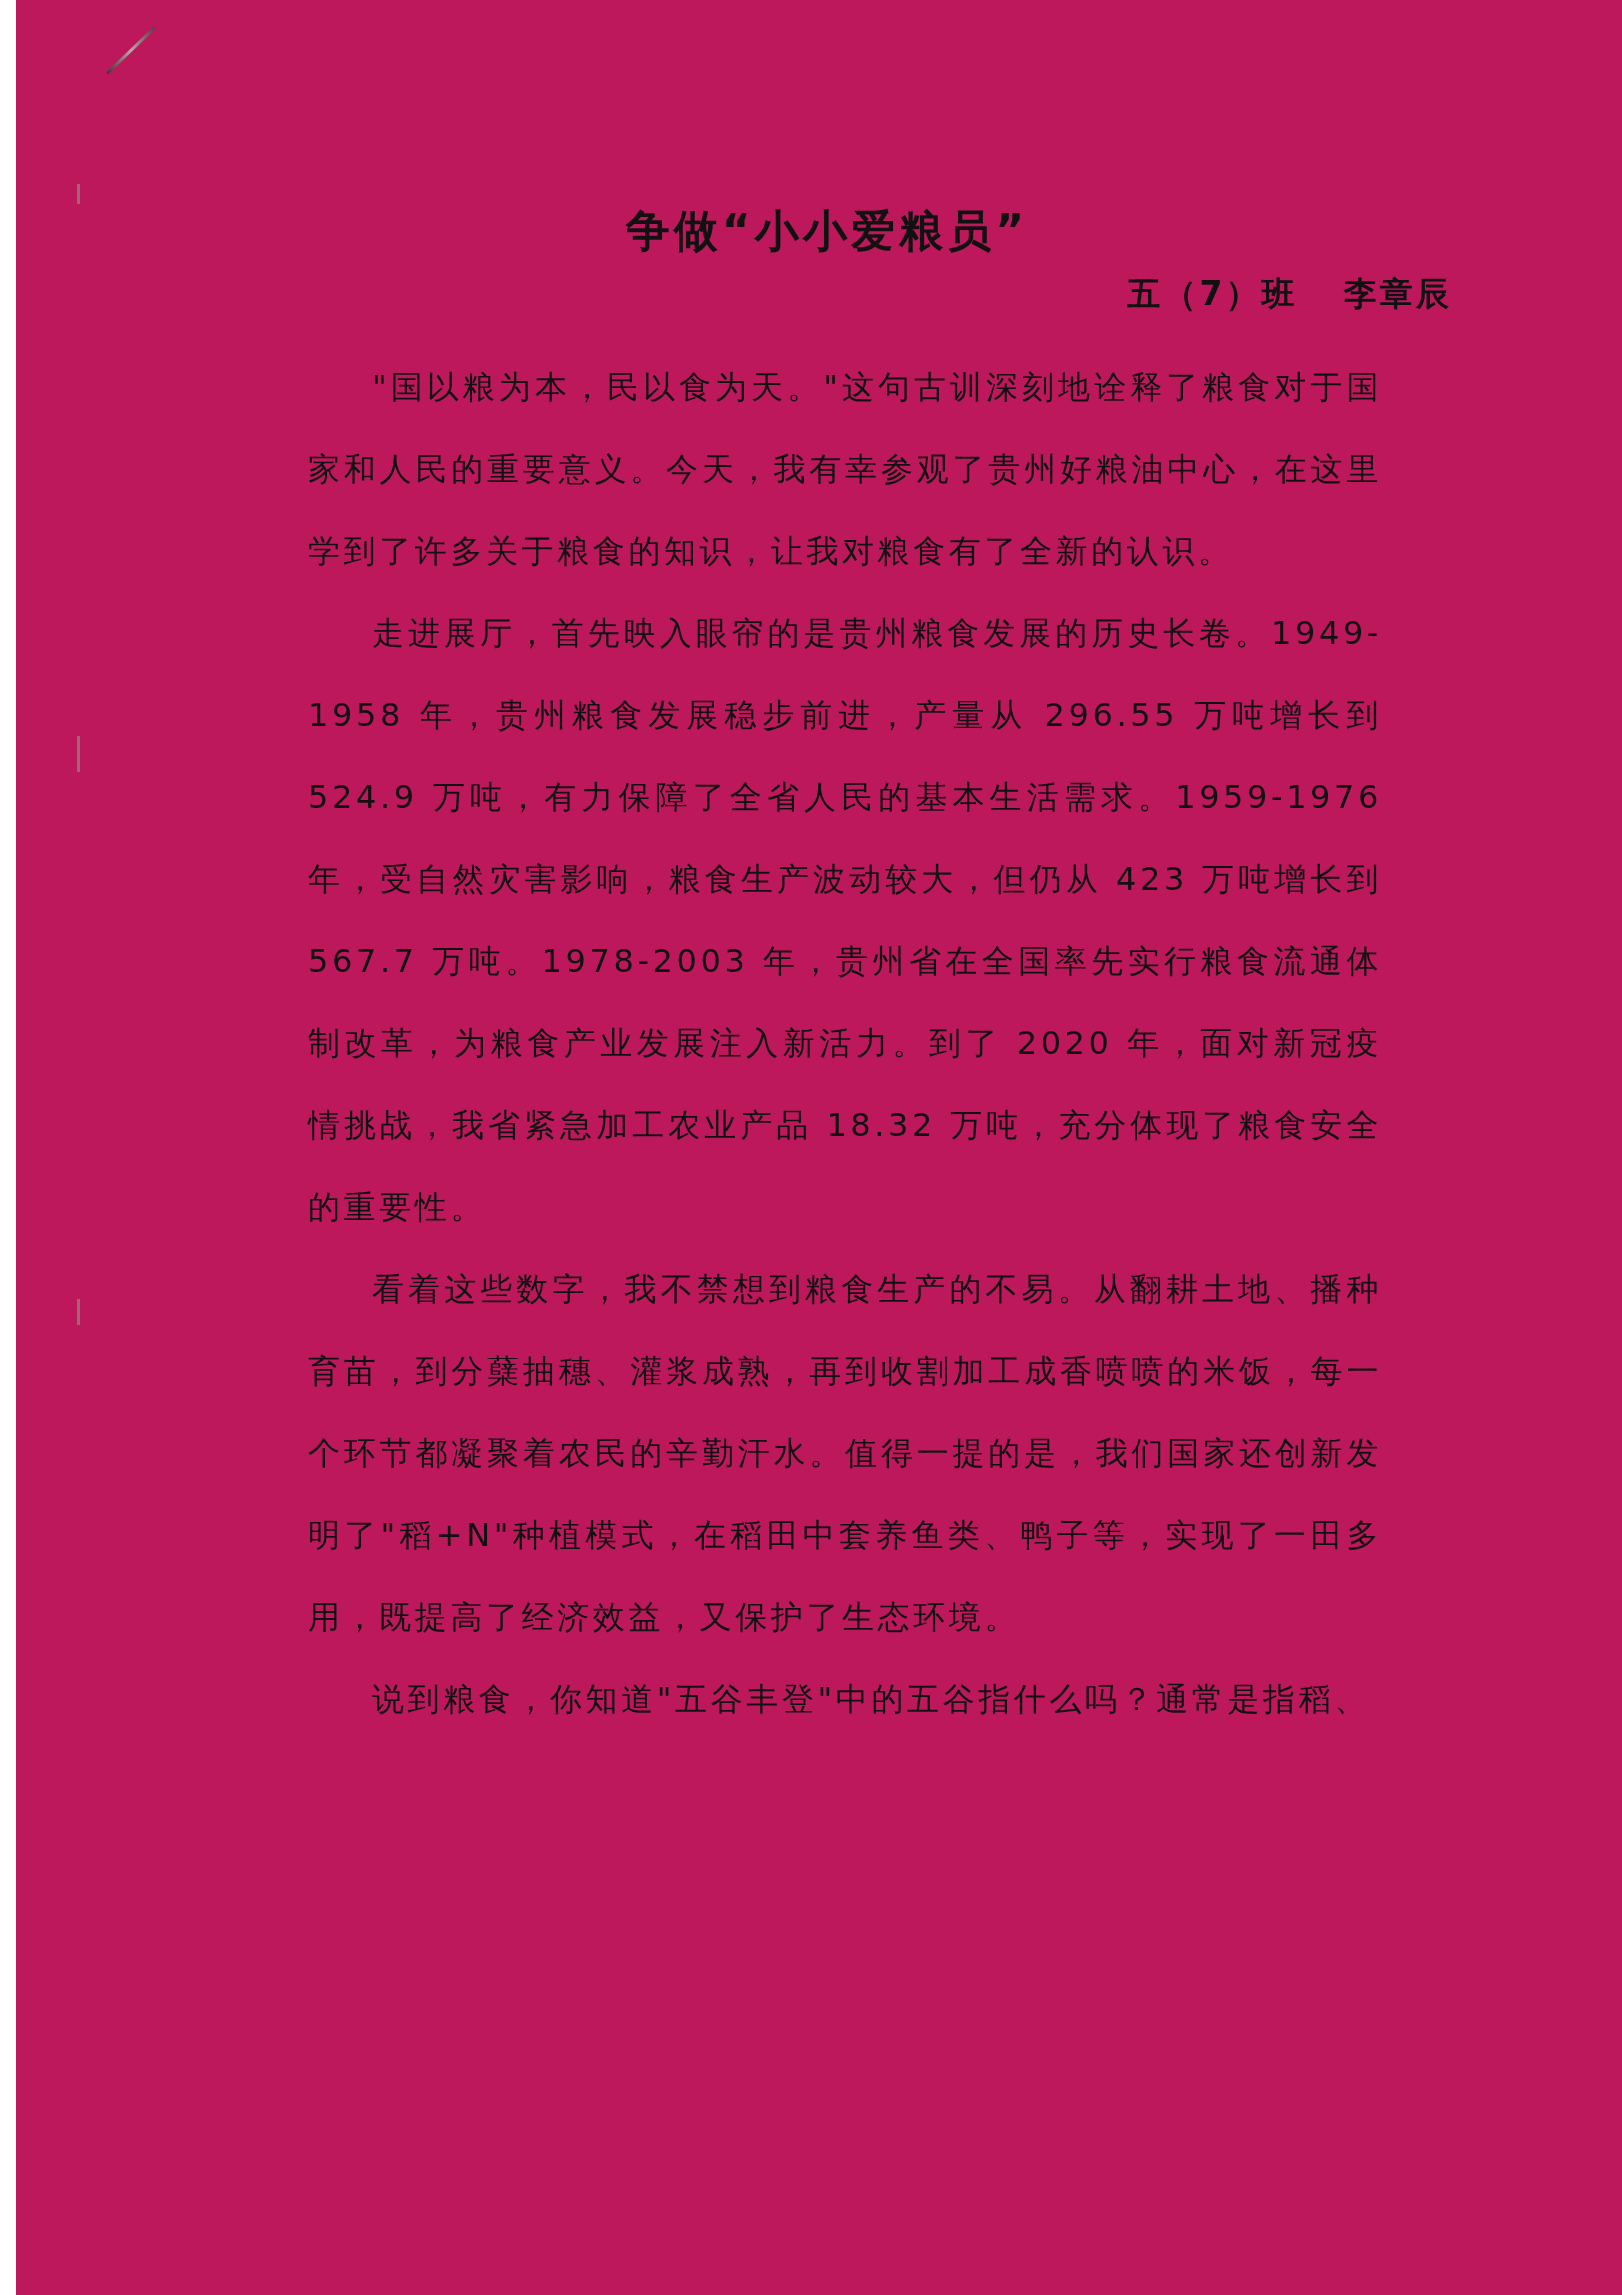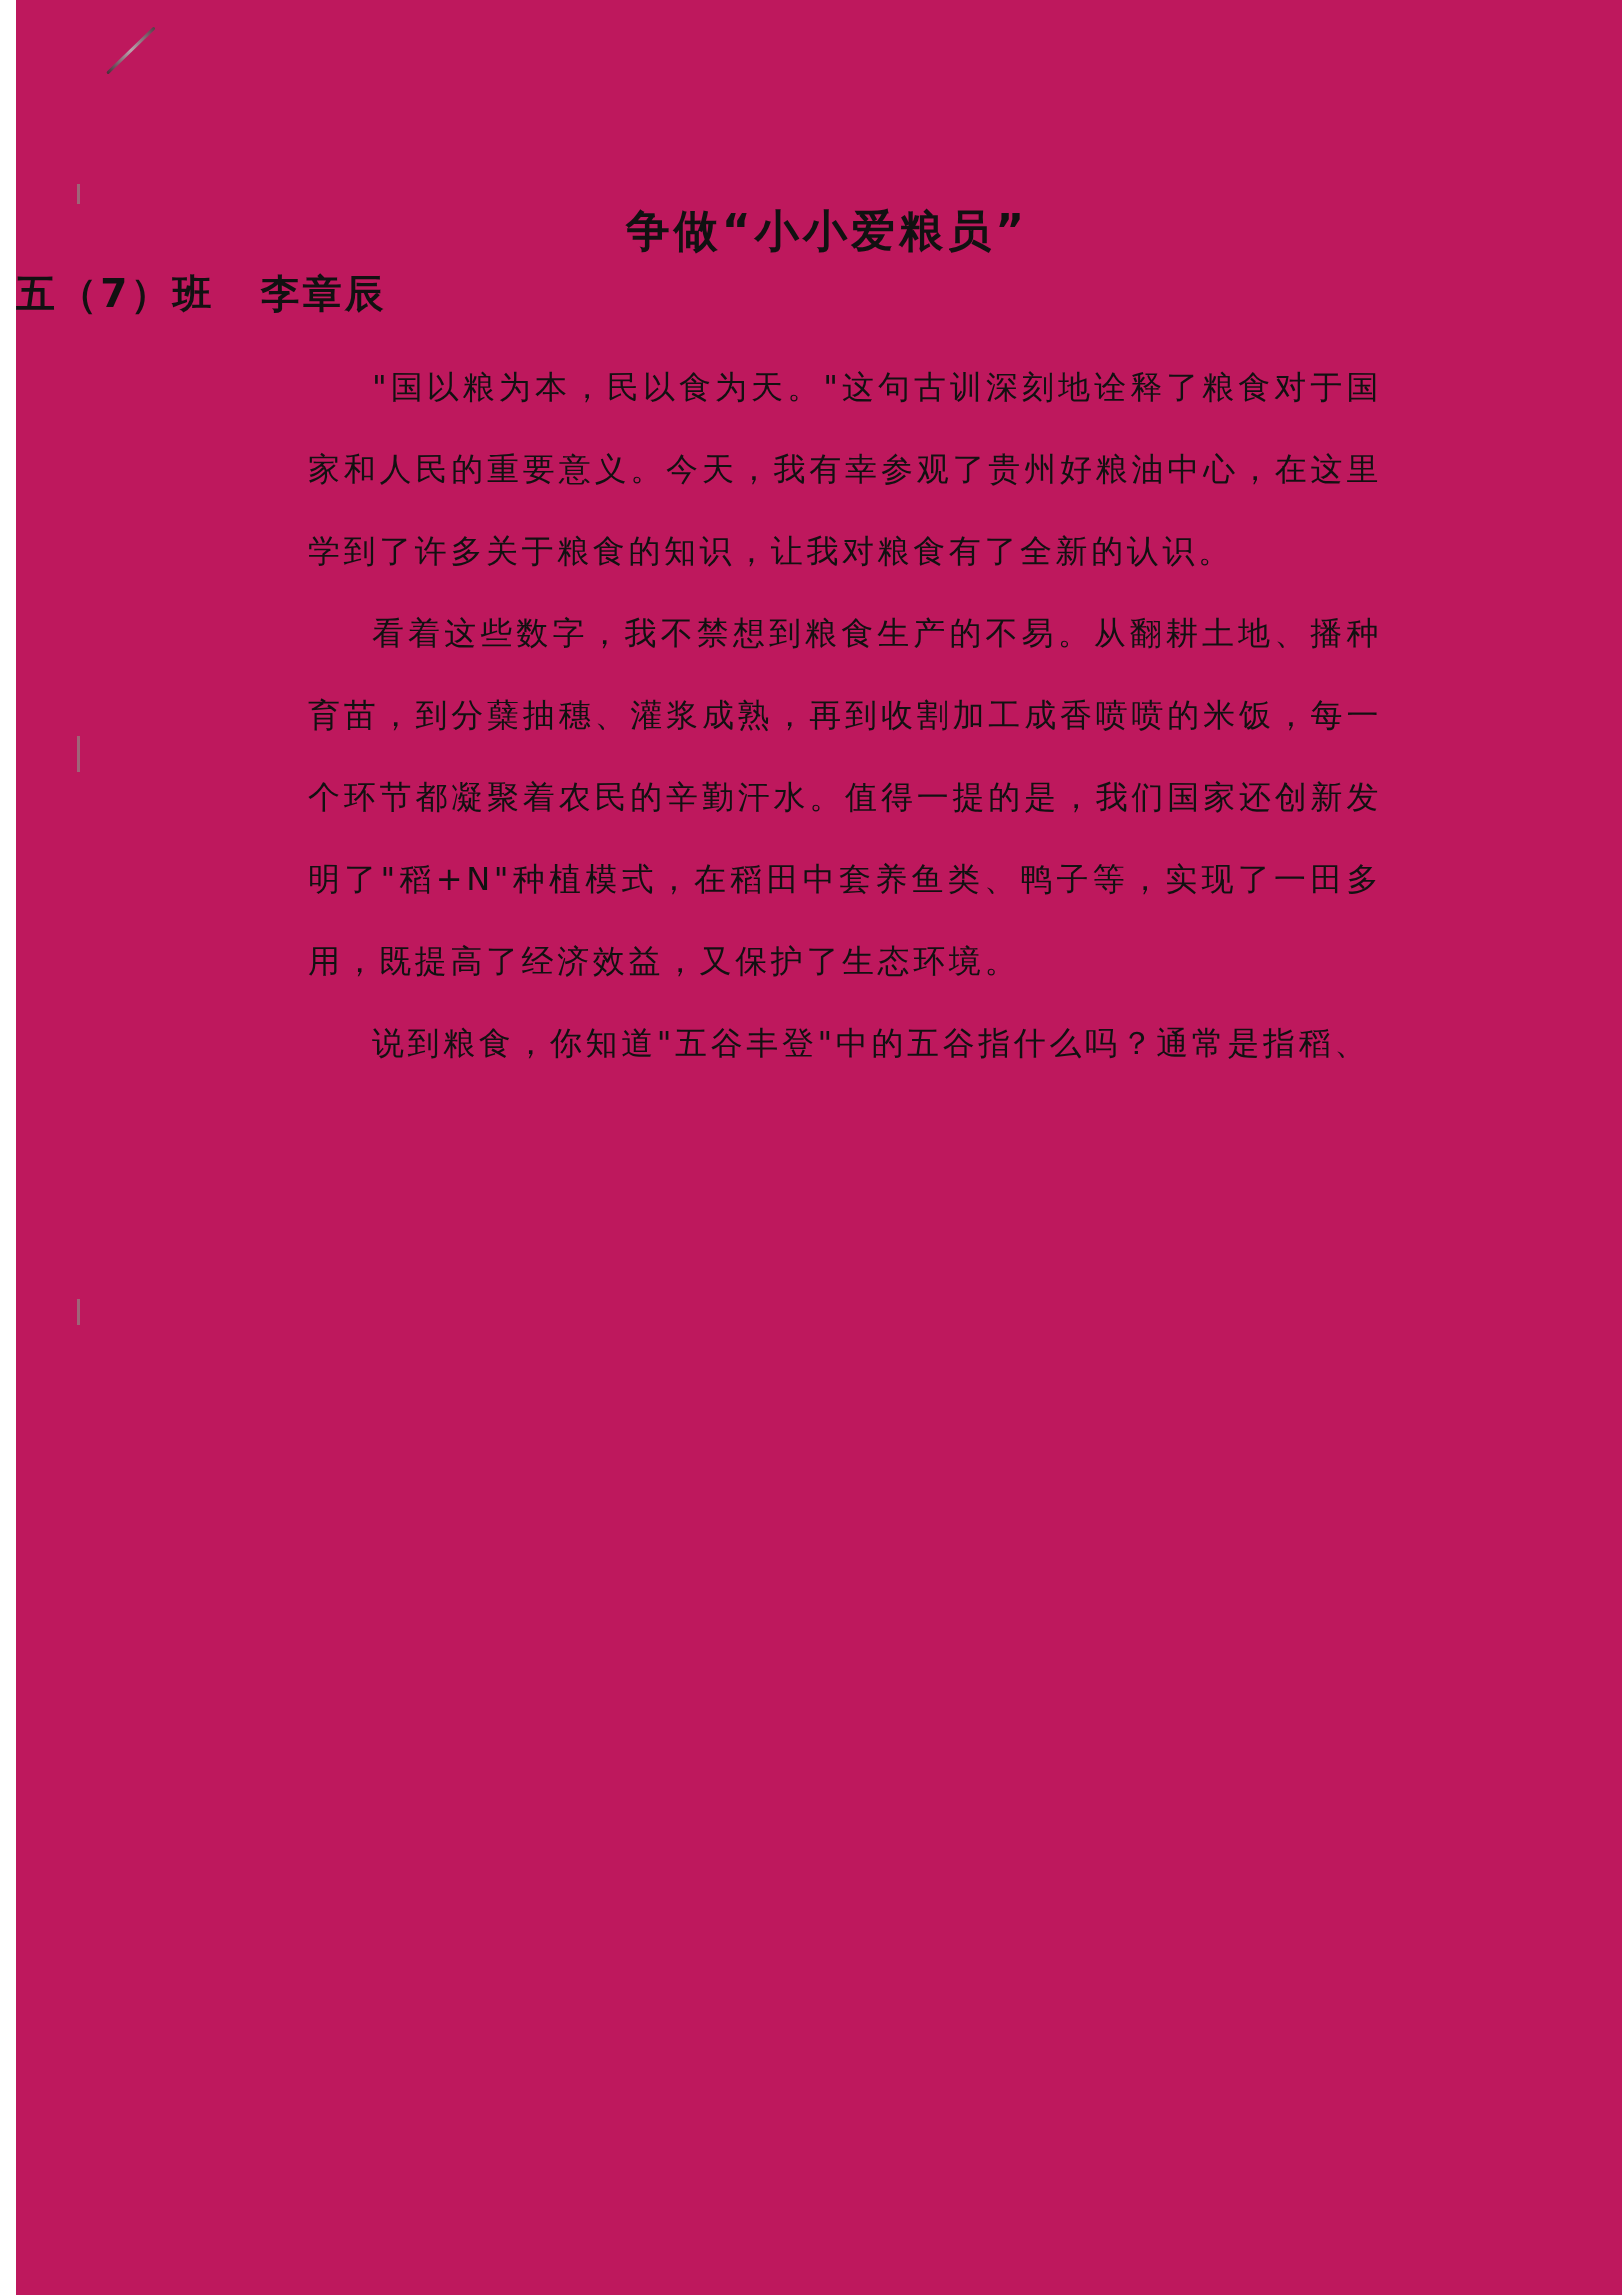--- a/index.html
+++ b/index.html
@@ -51,22 +51,22 @@
       font-weight: bold;
       letter-spacing: 4.1px;
       line-height: 56px;
       font-family: "DejaVu Sans", "Liberation Sans", sans-serif;
     }
     .subtitle {
       position: absolute;
       left: 0;
       width: 1436px;
       top: 266px;
-      text-align: left;
-      font-size: 39px;
+      text-align: right;
+      font-size: 33px;
       font-weight: bold;
       letter-spacing: 3.1px;
       line-height: 56px;
       font-family: "DejaVu Sans", "Liberation Sans", sans-serif;
     }
     .subtitle .gap { display: inline-block; width: 46px; }
     .body-text {
       position: absolute;
       left: 292px;
       top: 346px;
@@ -93,18 +93,19 @@
   <div class="edge-tick" style="top:1299px;height:25.6px;"></div>
 
   <div class="title">争做“小小爱粮员”</div>
 
   <div class="subtitle">
     <span>五（7）班</span><span class="gap"></span><span>李章辰</span>
   </div>
 
   <div class="body-text">
     <p class="para">"国以粮为本，民以食为天。"这句古训深刻地诠释了粮食对于国家和人民的重要意义。今天，我有幸参观了贵州好粮油中心，在这里学到了许多关于粮食的知识，让我对粮食有了全新的认识。</p>
+    <p class="para">走进展厅，首先映入眼帘的是贵州粮食发展的历史长卷。1949-1958 年，贵州粮食发展稳步前进，产量从 296.55 万吨增长到 524.9 万吨，有力保障了全省人民的基本生活需求。1959-1976 年，受自然灾害影响，粮食生产波动较大，但仍从 423 万吨增长到 567.7 万吨。1978-2003 年，贵州省在全国率先实行粮食流通体制改革，为粮食产业发展注入新活力。到了 2020 年，面对新冠疫情挑战，我省紧急加工农业产品 18.32 万吨，充分体现了粮食安全的重要性。</p>
     <p class="para">看着这些数字，我不禁想到粮食生产的不易。从翻耕土地、播种育苗，到分蘖抽穗、灌浆成熟，再到收割加工成香喷喷的米饭，每一个环节都凝聚着农民的辛勤汗水。值得一提的是，我们国家还创新发明了"稻+N"种植模式，在稻田中套养鱼类、鸭子等，实现了一田多用，既提高了经济效益，又保护了生态环境。</p>
     <p class="para">说到粮食，你知道"五谷丰登"中的五谷指什么吗？通常是指稻、</p>
   </div>
 
 </div>
 
 
 </body></html>

